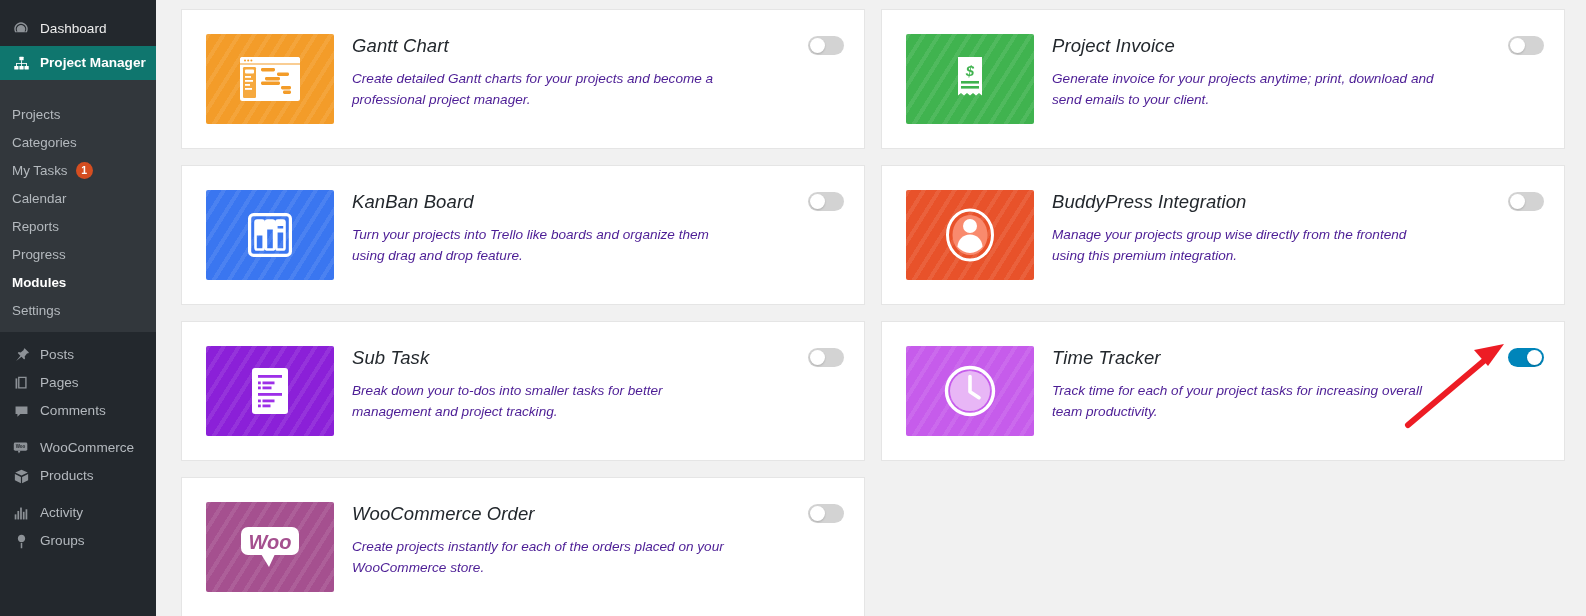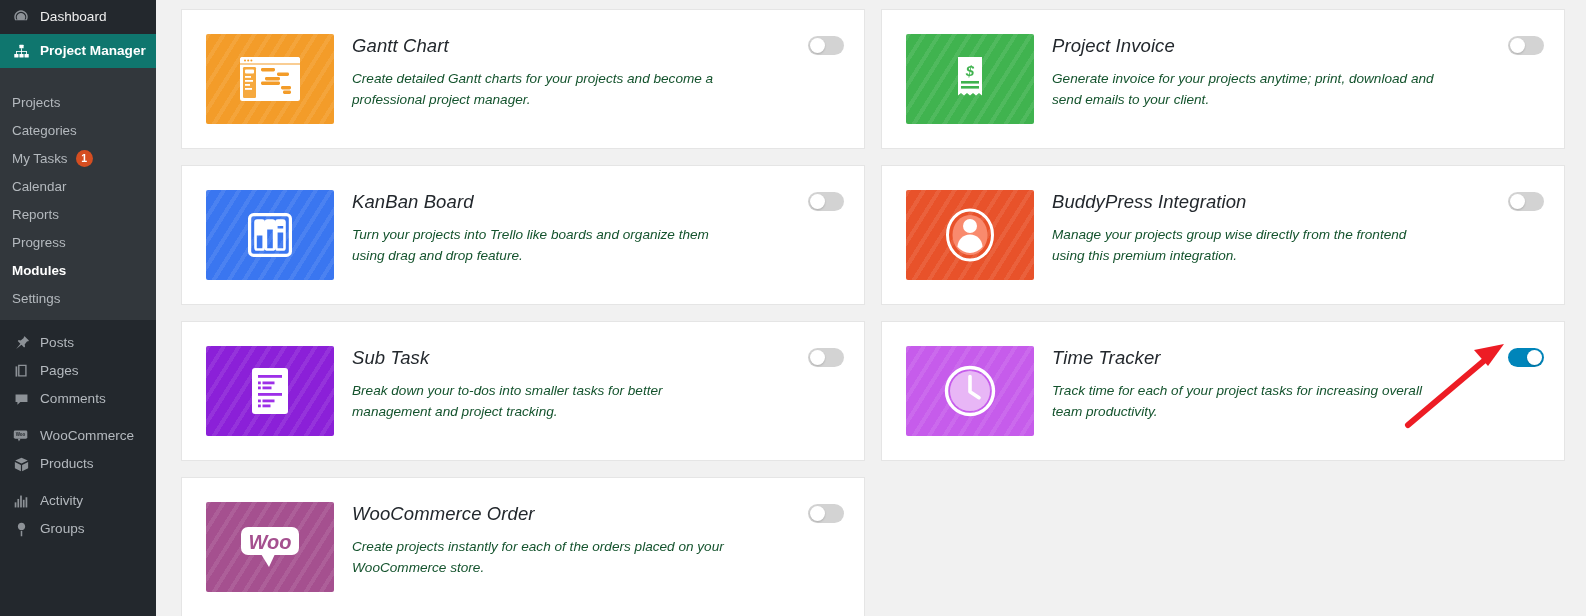--- a/index.html
+++ b/index.html
@@ -9,21 +9,21 @@
     font-family: "Liberation Sans", sans-serif;
     background: #f1f1f1;
   }
   .screen { position: relative; width: 1586px; height: 616px; display: flex; }
 
   
   .sidebar {
     width: 156px; min-width: 156px; height: 616px;
     background: #23282d; position: relative; z-index: 5;
   }
-  .menu-top { padding-top: 0; }
+  .menu-top { padding-top: 12px; }
   .menu-item {
     display: flex; align-items: center;
     height: 28px; padding: 0 0 0 11px;
     color: #b4b9be; font-size: 13.6px; line-height: 1;
     position: relative; cursor: pointer;
   }
   .menu-item .mi-ico {
     width: 20px; height: 20px; margin-right: 9px;
     display: flex; align-items: center; justify-content: center;
     flex: 0 0 20px; opacity: .85;
@@ -84,21 +84,21 @@
       rgba(255,255,255,0) 0px, rgba(255,255,255,0) 9px,
       rgba(255,255,255,0.085) 9px, rgba(255,255,255,0.085) 13px);
   }
   .card-thumb svg { position: relative; z-index: 2; display: block; }
   .card-body { padding-left: 18px; flex: 1; padding-top: 1px; }
   .card-title {
     font-size: 18.5px; color: #23282d; font-weight: 400;
     letter-spacing: .1px; margin-bottom: 11px; line-height: 1.2;
   }
   .card-desc {
-    font-size: 13.6px; color: #14532d; line-height: 1.55;
+    font-size: 13.6px; color: #4c1d95; line-height: 1.55;
     max-width: 390px;
   }
   .card-toggle-wrap {
     position: absolute; right: 20px; top: 26px;
   }
   .toggle {
     width: 36px; height: 19px; border-radius: 10px;
     background: #d3d3d3; position: relative; cursor: pointer;
     display: block;
   }

